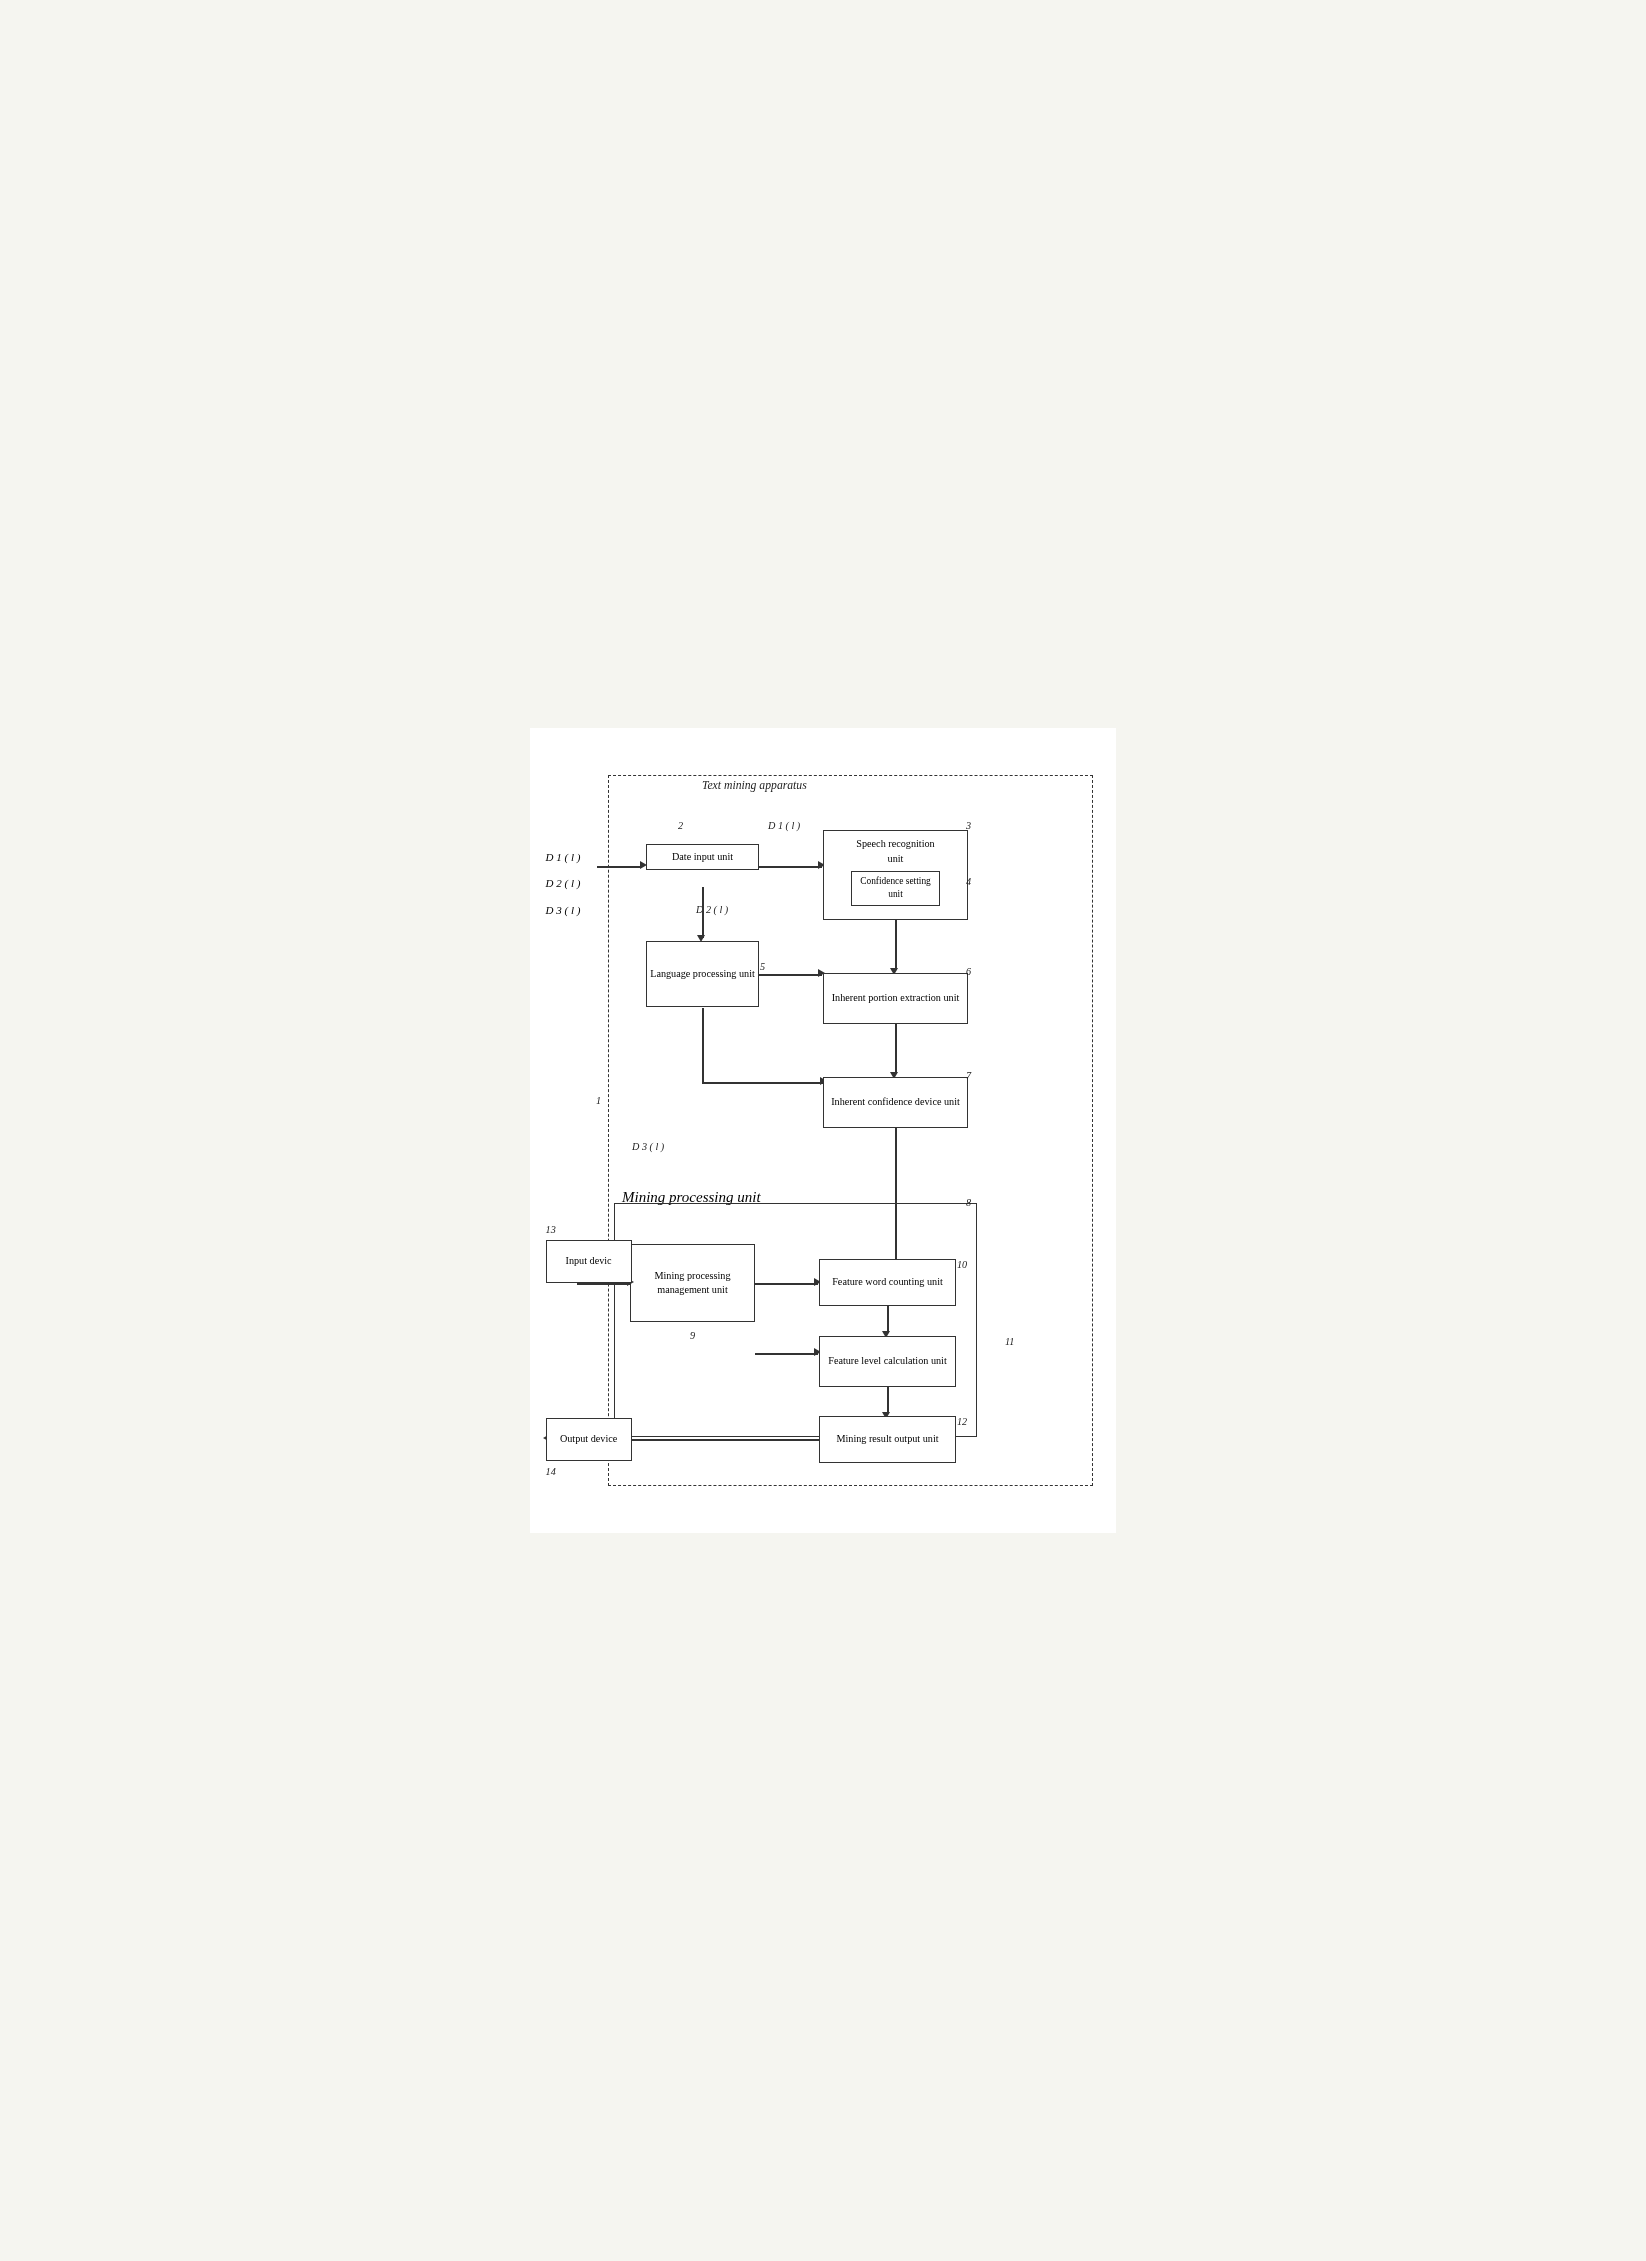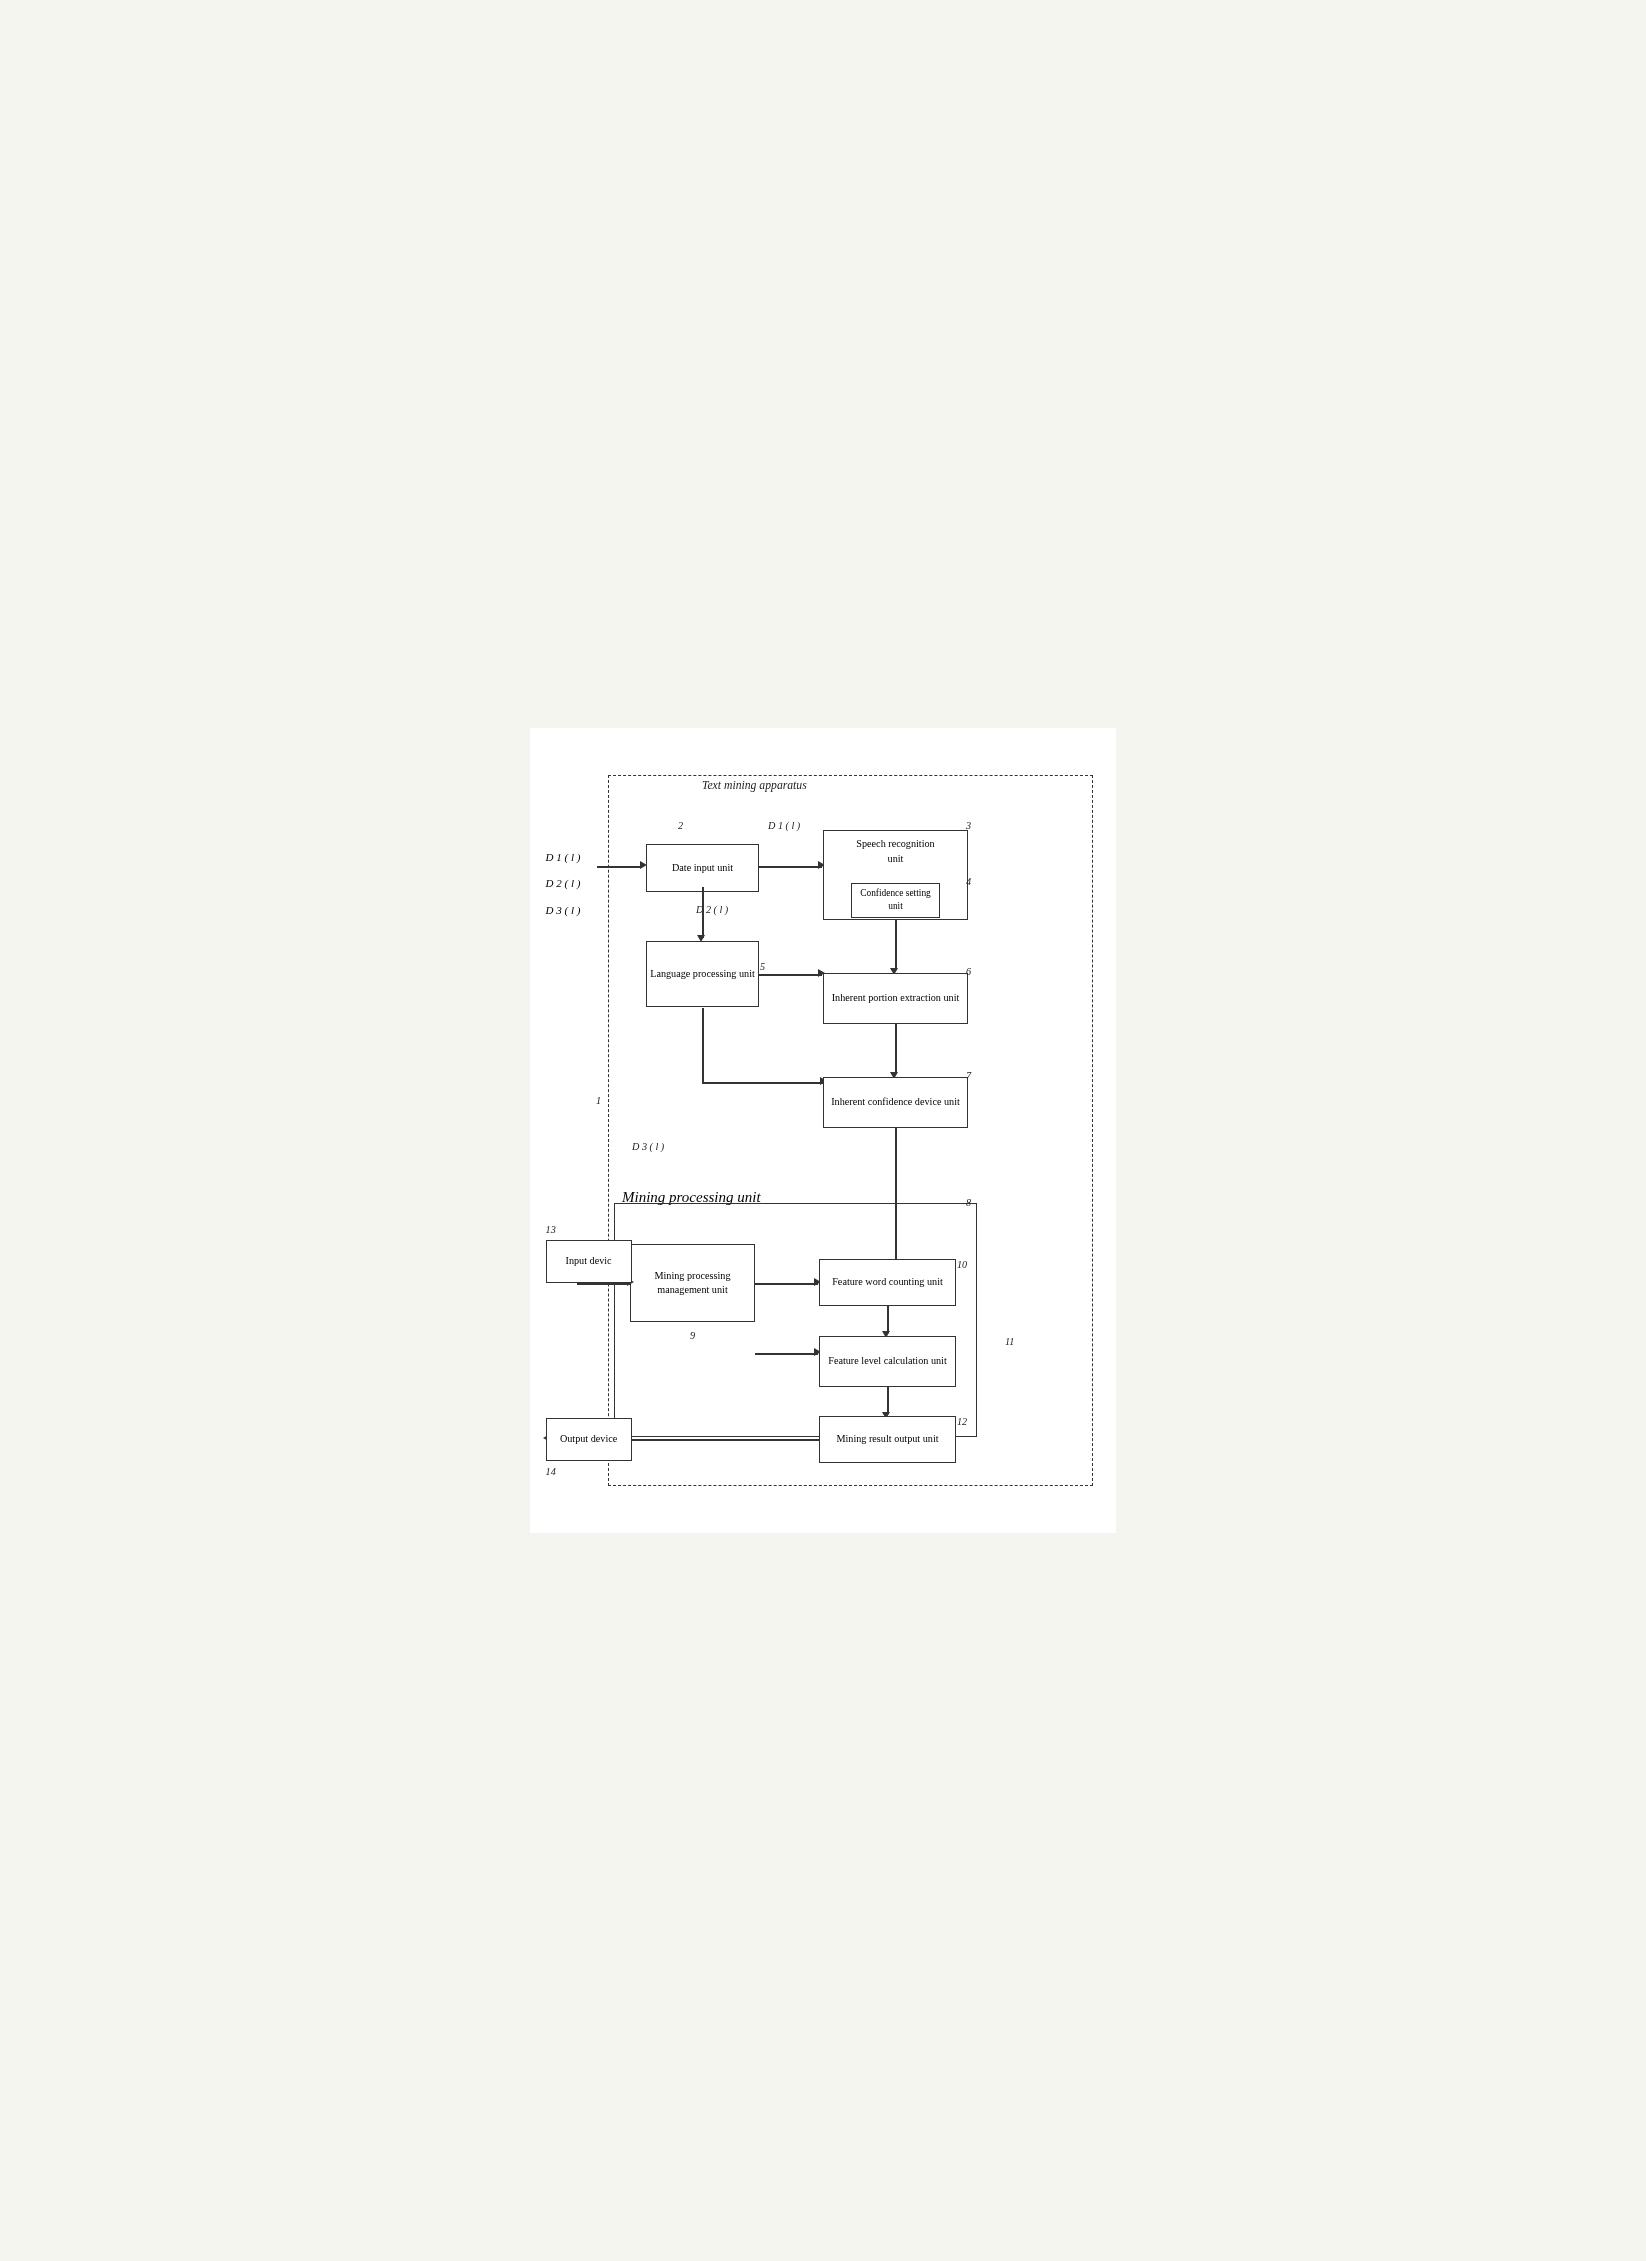--- a/index.html
+++ b/index.html
@@ -50,21 +50,20 @@
     .block {
       border: 1.6px solid #333;
       background: white;
       text-align: center;
       display: flex;
       align-items: center;
       justify-content: center;
       font-size: 10.2px;
       line-height: 1.4;
       position: absolute;
-      gap: 12px;
     }
     .arrow-head-down {
       width: 0;
       height: 0;
       border-left: 4.7px solid transparent;
       border-right: 4.7px solid transparent;
       border-top: 7.8px solid #333;
     }
     .arrow-head-right {
       width: 0;
@@ -117,21 +116,21 @@
     <div>D 1 ( l )</div>
     <div>D 2 ( l )</div>
     <div>D 3 ( l )</div>
   </div>
 
   <div class="horiz-line" style="left:67px; top:138px; width:45px;"></div>
   <div style="position:absolute; left:110px; top:133px;">
     <div class="arrow-head-right"></div>
   </div>
 
-  <div class="block" style="left:116px; top:116px; width:113px; height:48px;">
+  <div class="block" style="left:116px; top:116px; width:113px; height:26px;">
     <span>Date input unit</span>
   </div>
 
   <div class="ref" style="position:absolute; left:148px; top:92px;">2</div>
 
   <div class="ref" style="position:absolute; left:238px; top:92px; font-style:italic; font-size:10.2px;">D 1 ( l )</div>
 
   <div class="horiz-line" style="left:229px; top:138px; width:63px;"></div>
   <div style="position:absolute; left:288px; top:133px;">
     <div class="arrow-head-right"></div>

